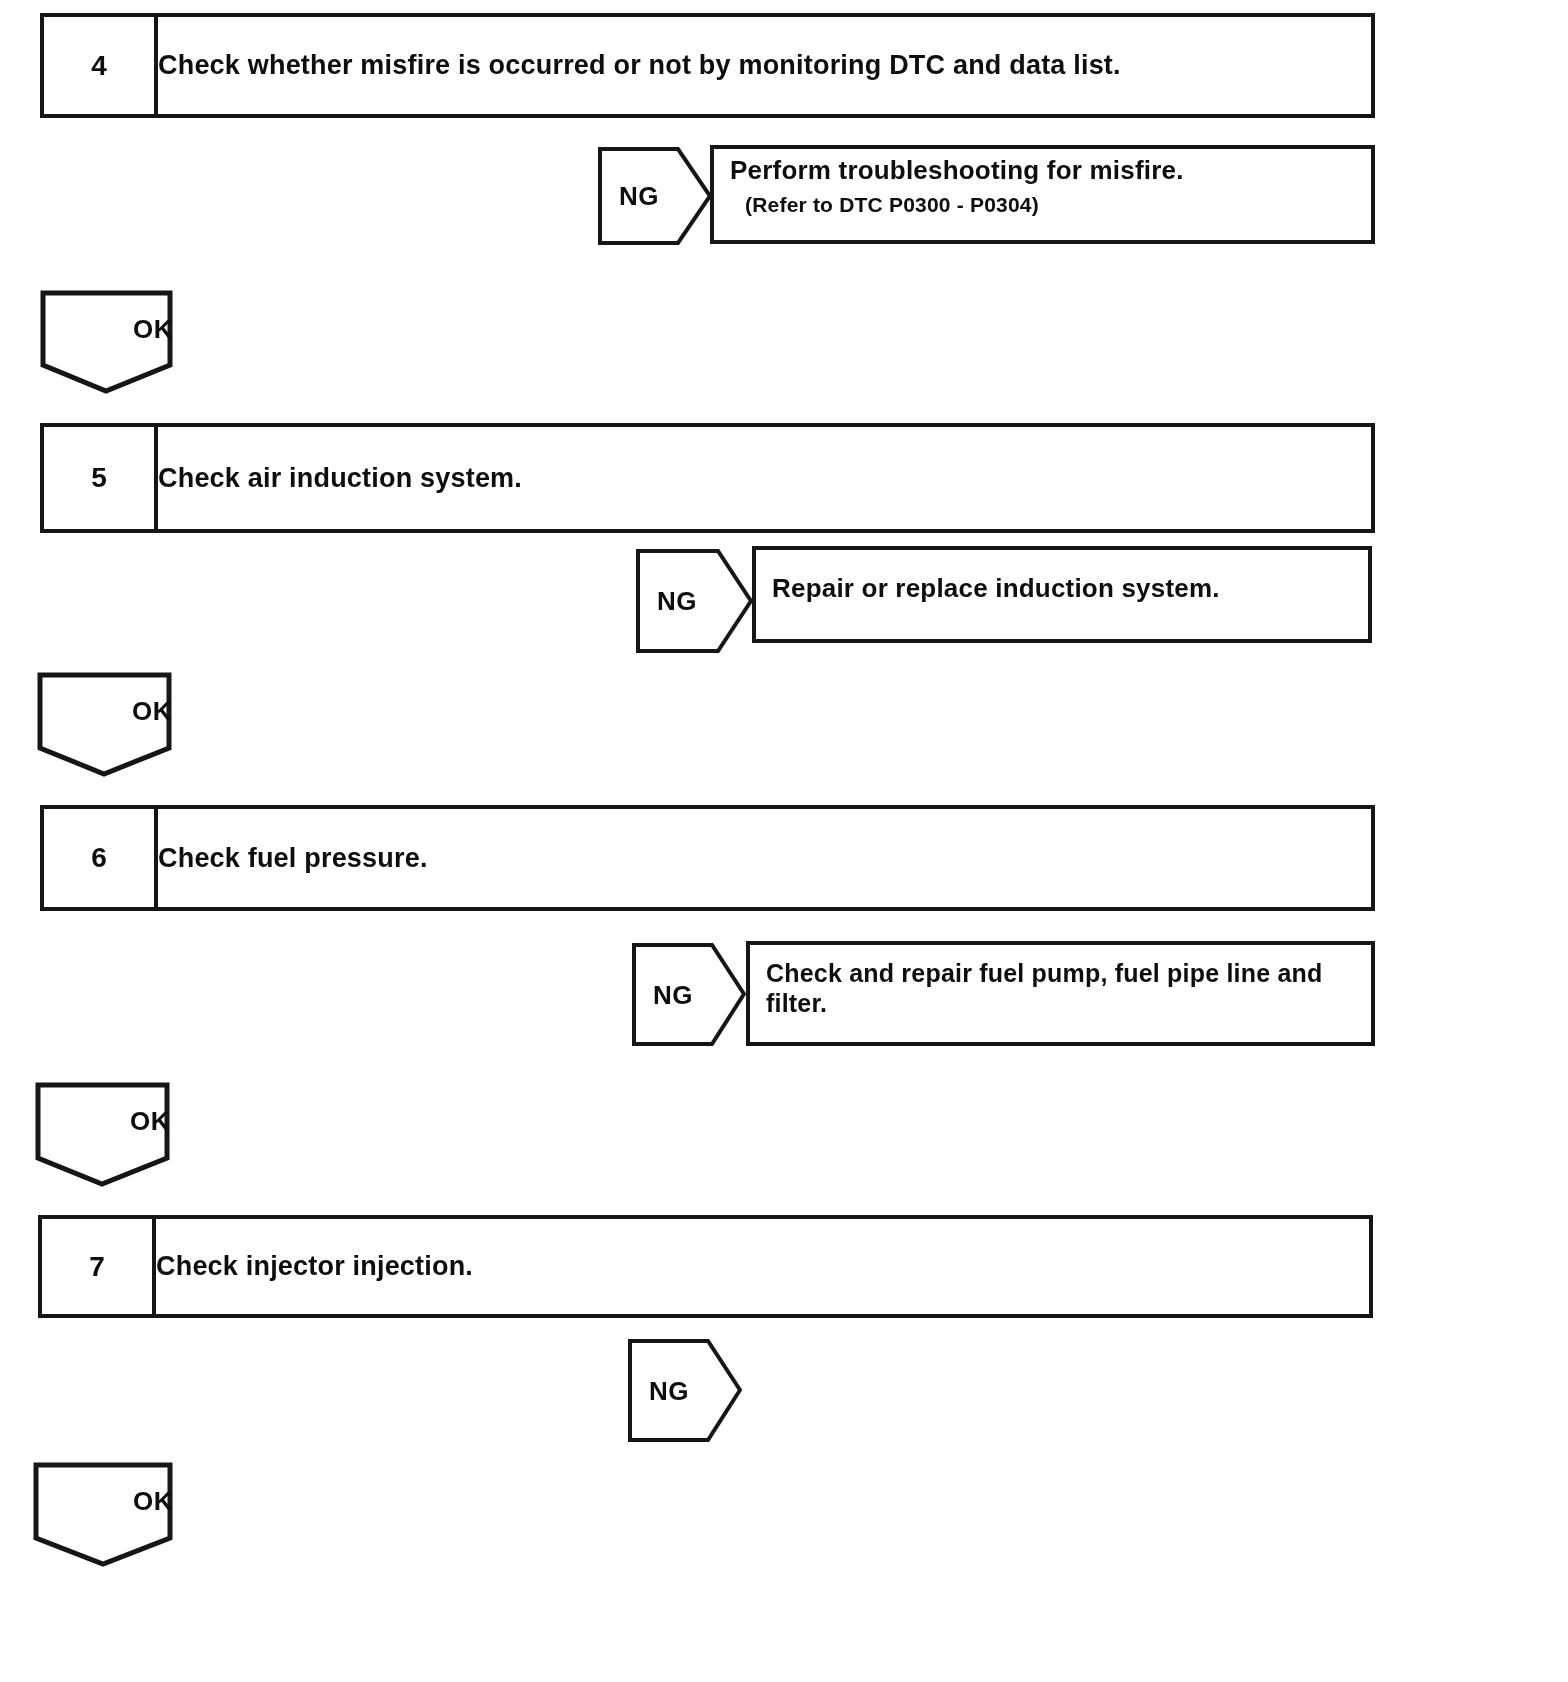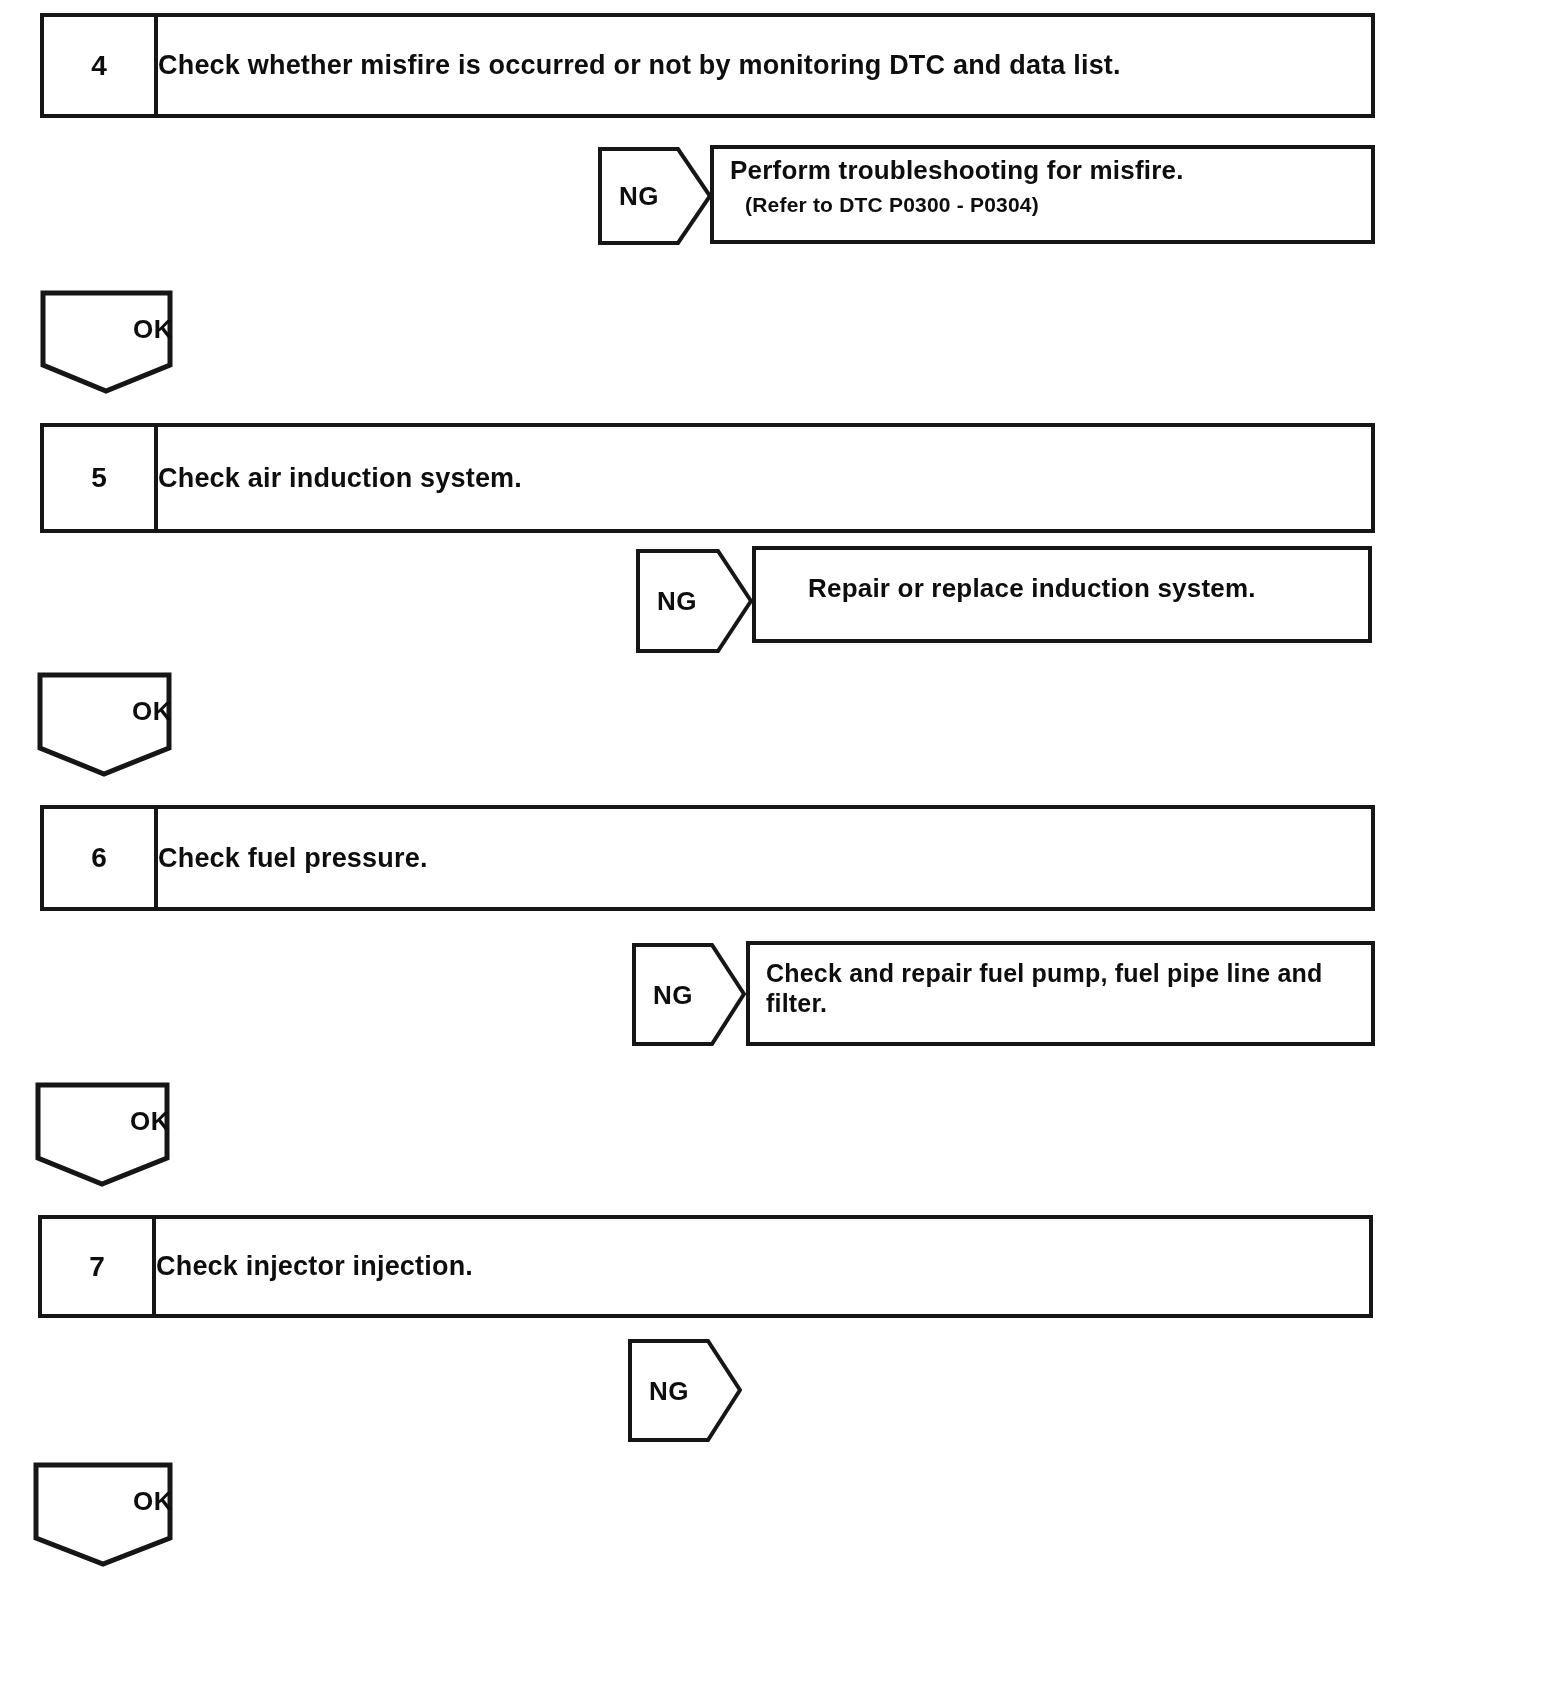--- a/index.html
+++ b/index.html
@@ -124,21 +124,21 @@
   </div>
 
   <div class="pent ng-pent" style="left:636px; top:549px; width:117px; height:104px;">
     <svg viewBox="0 0 117 104" preserveAspectRatio="none">
       <polygon points="2,2 82,2 115,52 82,102 2,102"></polygon>
     </svg>
     <span class="lbl">NG</span>
   </div>
 
   <div class="abs result-box" style="left:752px; top:546px; width:620px; height:97px;">
-    <div class="result-text" style="font-size:26px;margin-left:36px;">Repair or replace induction system.</div>
+    <div class="result-text" style="font-size:26px;">Repair or replace induction system.</div>
   </div>
 
   <div class="pent ok-pent" style="left:37px; top:672px; width:135px; height:105px;">
     <svg viewBox="0 0 135 105" preserveAspectRatio="none">
       <polygon points="3,3 132,3 132,76 67,102 3,76"></polygon>
     </svg>
     <span class="lbl">OK</span>
   </div>
 
   <div class="abs step-box" style="left:40px; top:805px; width:1335px; height:106px;">

